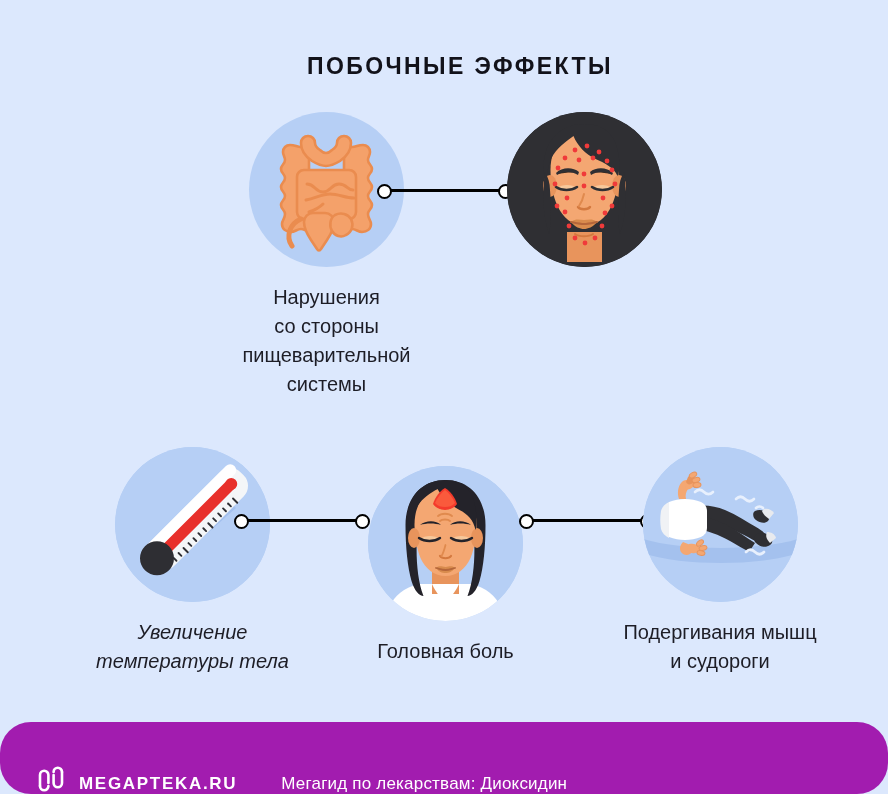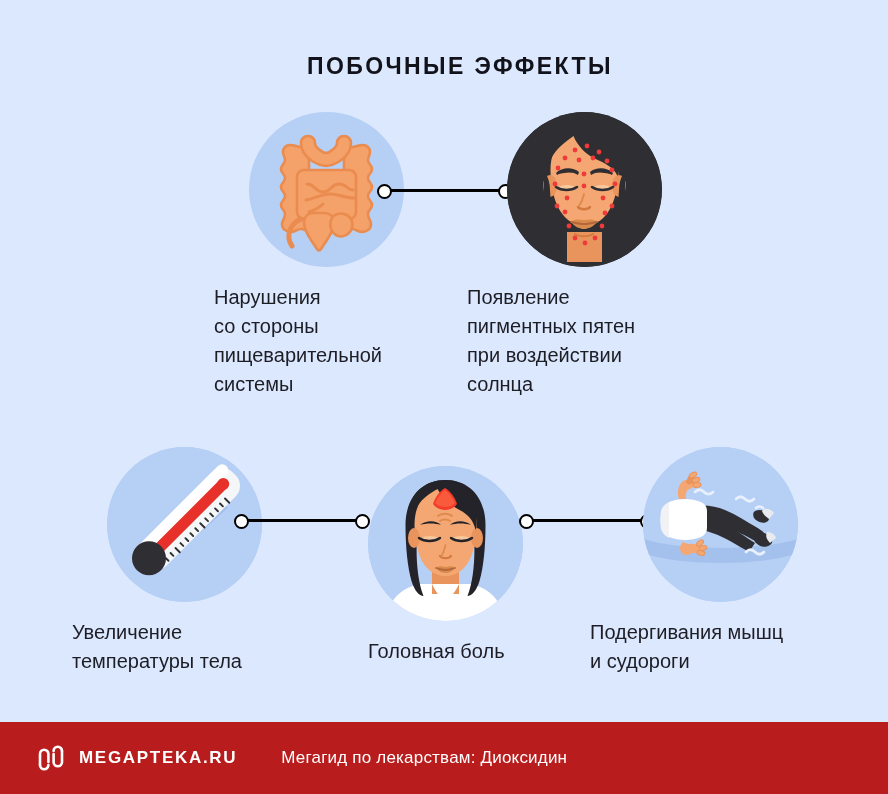--- a/index.html
+++ b/index.html
@@ -31,20 +31,21 @@
     font-weight: bold;
     letter-spacing: 2.4px;
     color: #12121a;
     text-transform: uppercase;
     margin-top: 13px;
   }
 
   
   .item {
     position: absolute;
+    text-align: center;
   }
   .circle {
     position: relative;
     border-radius: 50%;
     background: #b6cff5;
     overflow: hidden;
     margin: 0 auto;
   }
   .caption {
     font-size: 20px;
@@ -84,23 +85,24 @@
   .node.start { left: 0; }
   .node.end { right: 0; }
 
   
   .footer {
     position: absolute;
     left: 0;
     bottom: 0;
     width: 888px;
     height: 72px;
-    background: #b91c1c;
+    background: #a21caf;
     display: flex;
-    align-items: center;
+    align-items: flex-end;
+    border-radius: 31px;
   }
   .footer-logo {
     margin-left: 36px;
     width: 30px;
     height: 30px;
     display: flex;
     align-items: center;
     justify-content: center;
   }
   .footer-brand {
@@ -211,27 +213,23 @@
             <circle cx="58" cy="100" r="2.4"></circle>
           <circle cx="98" cy="101" r="2.4"></circle>
             <circle cx="62" cy="114" r="2.4"></circle>
           <circle cx="95" cy="114" r="2.4"></circle>
             <circle cx="68" cy="126" r="2.4"></circle>
           <circle cx="88" cy="126" r="2.4"></circle>
             <circle cx="78" cy="131" r="2.4"></circle>
         </g>
       </svg>
     </div>
-    <div class="caption">Появление
-пигментных пятен
-при воздействии
-солнца</div>
-  </div>
-
-  <div class="item" style="left:72px; top:447px; width:225px;">
+  </div>
+
+  <div class="item" style="left:80px; top:447px; width:225px;font-style:italic;">
     <div class="circle" style="width:155px; height:155px;">
       <svg width="155" height="155" viewBox="0 0 155 155">
         <circle cx="77.5" cy="77.5" r="77.5" fill="#b6cff5"></circle>
         <path d="M96 36l25 25-70 62-18-18z" fill="#a4c1ee"></path>
         <g transform="rotate(45 77 77)">
           <rect x="60" y="6" width="34" height="128" rx="15" fill="#f4f6f8"></rect>
           <rect x="60" y="6" width="12" height="128" rx="6" fill="#ffffff"></rect>
           <rect x="71" y="18" width="11" height="104" rx="5" fill="#e8302b"></rect>
           <circle cx="76.5" cy="126" r="17" fill="#2e2e33"></circle>
           <circle cx="76.5" cy="21" r="6" fill="#e8302b"></circle>

